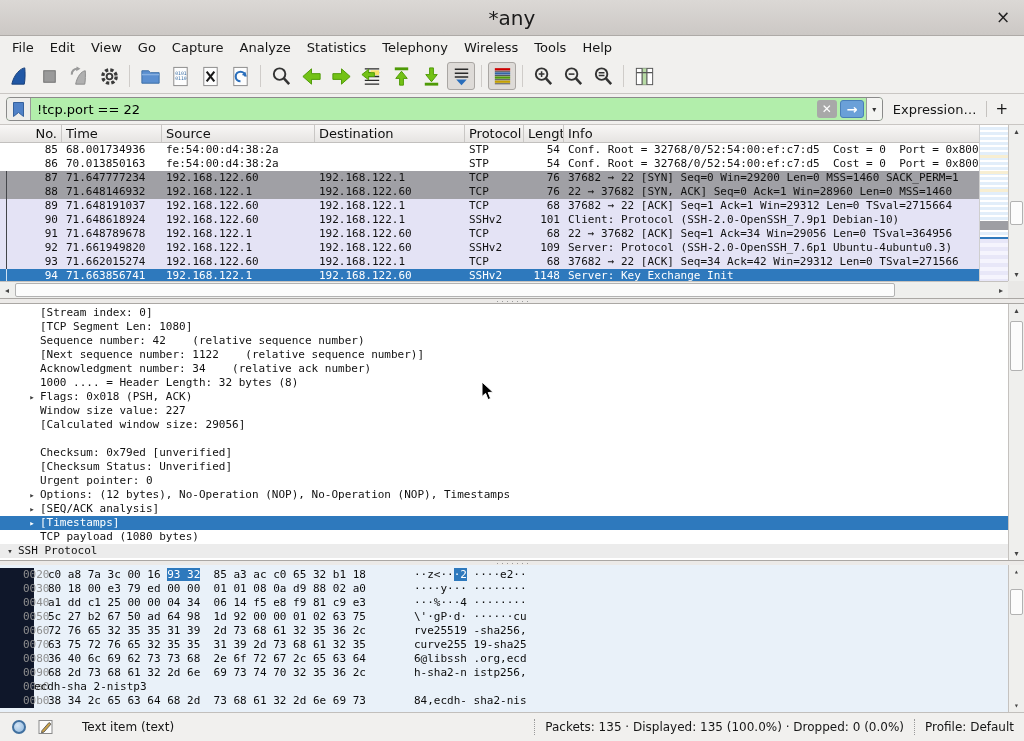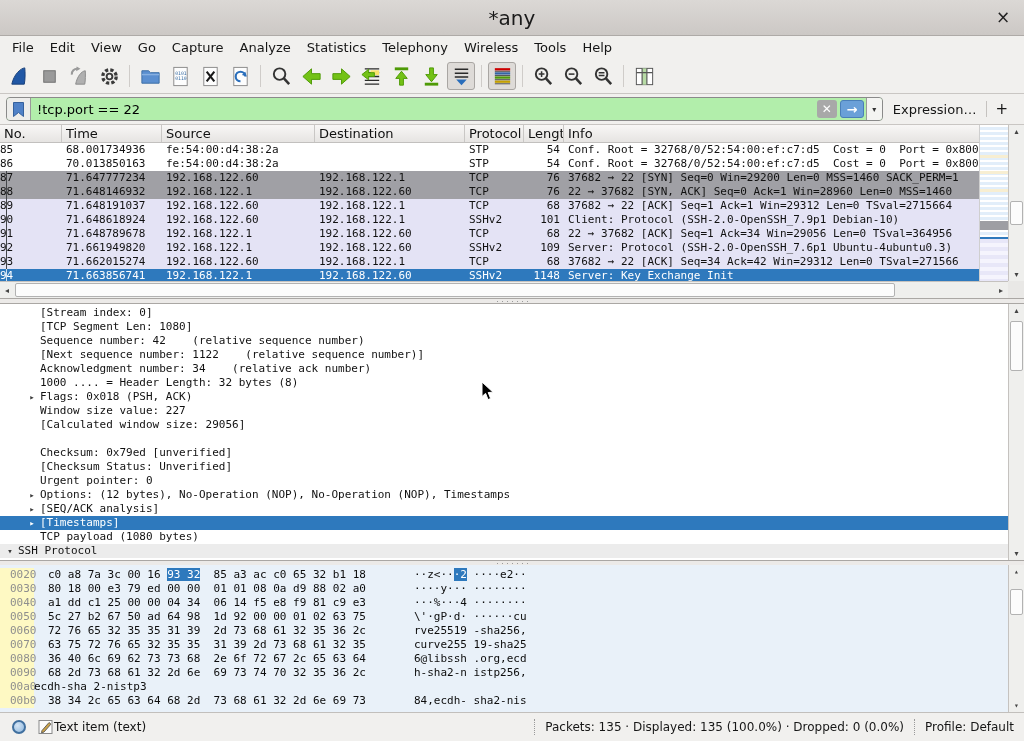--- a/index.html
+++ b/index.html
@@ -47,21 +47,21 @@
   .fsep { width:1px; height:16px; background:#c5c2bf; }
   .add-filter-btn { font-size:15px; padding:0 10px 0 8px; color:#161616; }
   
   .packet-pane { position:relative; height:174px; background:#fff; border-bottom:1px solid #aaa7a4; overflow:hidden; }
   .plist-header { height:18px; display:flex; background:linear-gradient(#f8f7f6,#e6e4e2);
     border-bottom:1px solid #c2c0be; font-size:13px; }
   .hcell { border-right:1px solid #c9c7c5; padding:0 0 0 4px; overflow:hidden; white-space:pre; line-height:17px; }
   .prow { display:flex; height:14px; line-height:14px; font-family:"DejaVu Sans Mono", monospace;
     font-size:11px; white-space:pre; position:relative; background:#fff; }
   .prow span { overflow:hidden; }
-  .col-no   { width:62px;  padding-right:12px; }
+  .col-no   { width:62px;  text-align:right; padding-right:4px; }
   .col-time { width:100px; padding-left:4px; }
   .col-src  { width:153px; padding-left:4px; }
   .col-dst  { width:150px; padding-left:4px; }
   .col-proto{ width:59px;  padding-left:4px; }
   .col-len  { width:40px;  text-align:right; padding-right:4px; }
   .col-info { flex:1; padding-left:4px; }
   .c-gray { background:#a0a0a5; }
   .c-lav  { background:#e4e3f5; }
   .c-sel  { background:#2e79bd; color:#fff; }
   .prow.rel::before { content:""; position:absolute; left:6px; top:0; bottom:0; width:1px; background:#44464a; }
@@ -104,31 +104,31 @@
   .i0 .dexp { margin-left:4px; }
   .i1 .dexp { margin-left:26px; }
   .dtext { margin-left:2px; }
   .drow.sel { background:#2e79bd; color:#fff; }
   .drow.sel .dexp { color:#fff; }
   .drow.proto { background:#ececec; }
   
   .hex-pane { position:relative; height:147px; background:#e9f1f9; overflow:hidden; padding-top:3px;
     font-family:"DejaVu Sans Mono", monospace; font-size:11px; }
   .xrow { height:14px; line-height:14px; display:flex; white-space:pre; }
-  .xoff { width:34px; padding-left:10px; color:#8e8e8e; background:#fef9c3; flex:none;text-align:center; }
+  .xoff { width:34px; padding-left:23px; color:#8e8e8e; background:#0f172a; flex:none;text-align:center; }
   .xhex { width:366px; margin-left:14px; flex:none; color:#0c0c0c; }
   .xasc { color:#0c0c0c; }
   .hl { background:#2e79bd; color:#fff; }
   
   .statusbar { height:29px; background:#f1f0ee; border-top:1px solid #c2bfbc;
     display:flex; align-items:center; font-size:12px; color:#161616; }
   .expert-dot { width:14px; height:14px; border-radius:50%; margin-left:12px;
     background:radial-gradient(circle at 35% 35%, #d4e5f5, #8fb7dd); border:2px solid #41709f; }
   .note-icon { margin-left:12px; }
-  .status-left-text { }
+  .status-left-text { margin-left:28px; }
   .sb-dotsep { border-left:1px dotted #9a9a9a; height:16px; margin:0 10px; }
   .status-right { margin-left:auto; display:flex; align-items:center; padding-right:10px; }
   
   .cursor { position:absolute; left:481px; top:381px; z-index:50; pointer-events:none; }
 </style>
 </head>
 <body>
 
 <div class="window">
 

